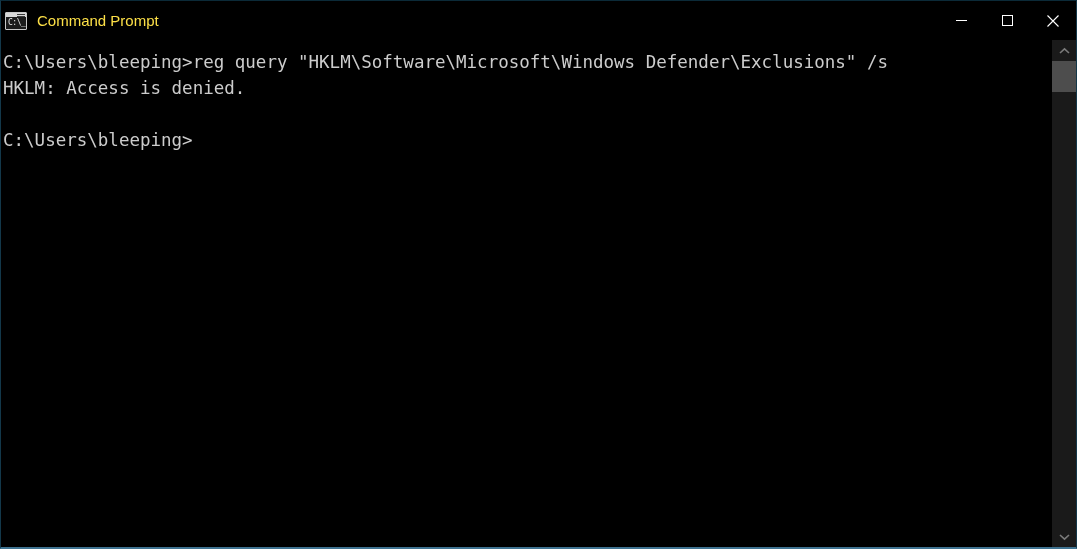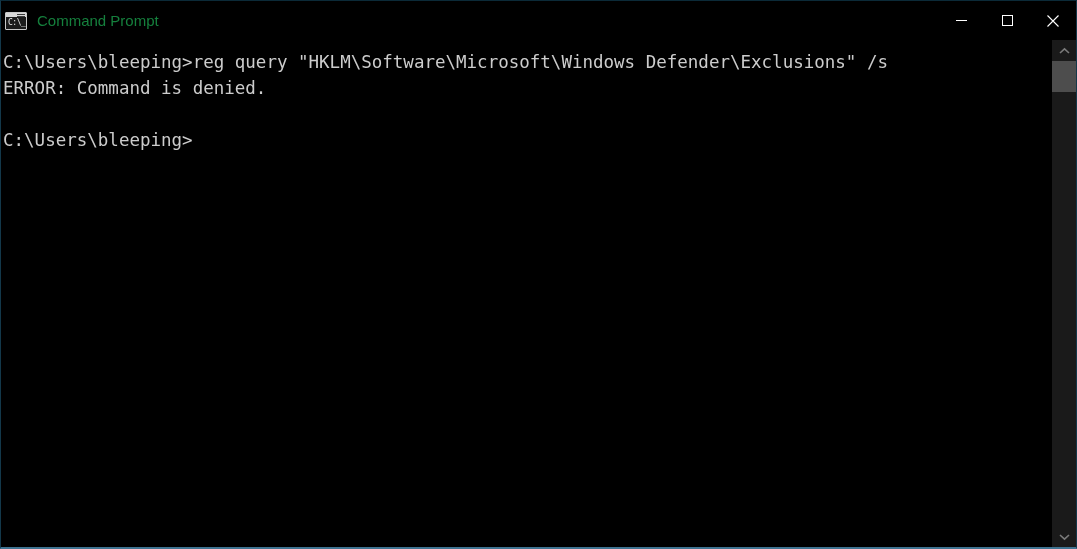--- a/index.html
+++ b/index.html
@@ -72,21 +72,21 @@
     left: 2px; top: 4px;
     right: 1px; bottom: 0;
     color: #e6e6e6;
     font-family: "DejaVu Sans Mono", monospace;
     font-size: 8px;
     line-height: 12px;
     letter-spacing: -0.5px;
     white-space: nowrap;
   }
   #title-text {
-    color: #15803d;
+    color: #fde047;
     font-size: 15px;
     line-height: 39px;
     white-space: nowrap;
     overflow: hidden;
     text-overflow: ellipsis;
   }
   #caption-buttons {
     display: flex;
     height: 39px;
     flex: 0 0 auto;
@@ -187,21 +187,21 @@
       </button>
       <button class="capbtn">
         <svg width="12" height="12" viewBox="0 0 12 12">
           <path d="M0.5 0.5 L11.5 11.5 M11.5 0.5 L0.5 11.5" stroke="#ffffff" stroke-width="1.1" fill="none"></path>
         </svg>
       </button>
     </div>
   </div>
 
   <div id="console">
-    <div id="console-lines"><div class="cline">C:\Users\bleeping&gt;reg query "HKLM\Software\Microsoft\Windows Defender\Exclusions" /s</div><div class="cline">ERROR: Command is denied.</div><div class="cline"></div><div class="cline">C:\Users\bleeping&gt;</div></div>
+    <div id="console-lines"><div class="cline">C:\Users\bleeping&gt;reg query "HKLM\Software\Microsoft\Windows Defender\Exclusions" /s</div><div class="cline">HKLM: Access is denied.</div><div class="cline"></div><div class="cline">C:\Users\bleeping&gt;</div></div>
   </div>
 
   <div id="scrollbar">
     <div class="sb-arrow">
       <svg width="11" height="8" viewBox="0 0 11 8">
         <path d="M1 6 L5.5 1.8 L10 6" stroke="#7a7a7a" stroke-width="1.6" fill="none"></path>
       </svg>
     </div>
     <div id="sb-track">
       <div id="sb-thumb" style="top: 0px; height: 31px; background: rgb(77, 77, 77);"></div>

